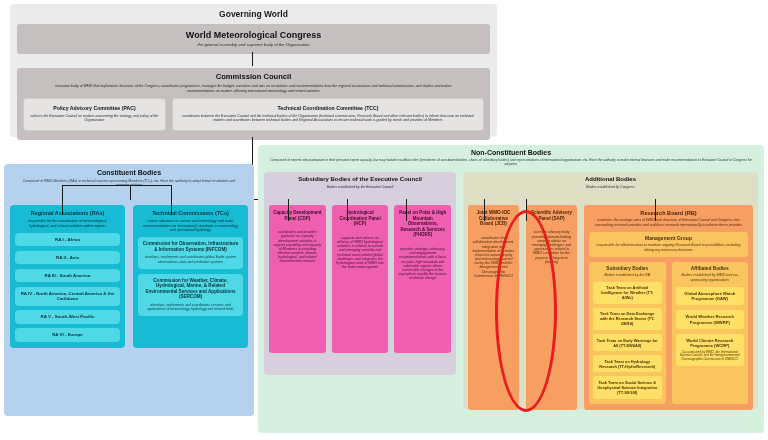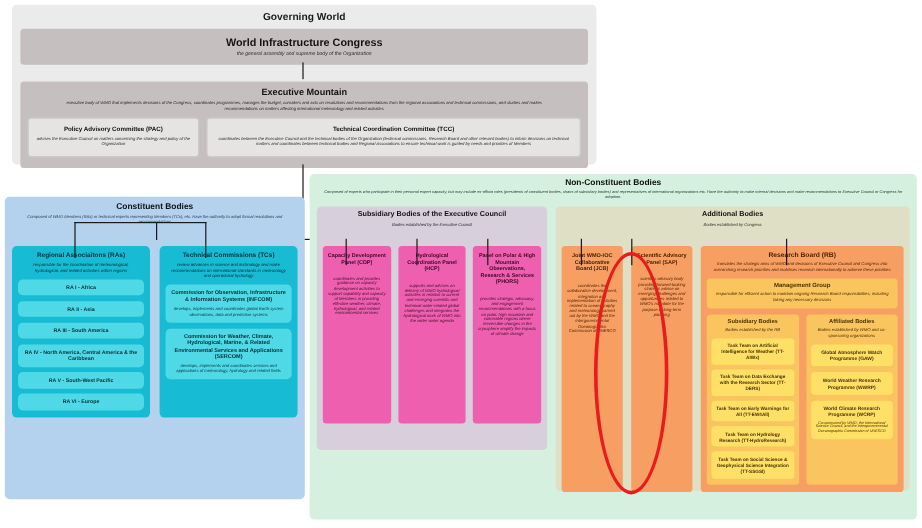--- a/index.html
+++ b/index.html
@@ -148,26 +148,26 @@
 </style>
 </head>
 <body>
 
 <div class="canvas">
 
   <div class="governing">
     <div class="ttl">Governing World</div>
 
     <div class="congress">
-      <div class="ttl">World Infrastructure Congress</div>
+      <div class="ttl">World Meteorological Congress</div>
       <div class="desc">the general assembly and supreme body of the Organization</div>
     </div>
 
     <div class="exec">
-      <div class="ttl">Executive Mountain</div>
+      <div class="ttl">Commission Council</div>
       <div class="desc">executive body of WMO that implements decisions of the Congress, coordinates programmes, manages the budget, considers and acts on resolutions and recommendations from the regional associations and technical commissions, and studies and makes recommendations on matters affecting international meteorology and related activities</div>
       <div class="exec-row">
         <div class="sub-card pac">
           <div class="ttl">Policy Advisory Committee (PAC)</div>
           <div class="desc">advises the Executive Council on matters concerning the strategy and policy of the Organization</div>
         </div>
         <div class="sub-card">
           <div class="ttl">Technical Coordination Committee (TCC)</div>
           <div class="desc">coordinates between the Executive Council and the technical bodies of the Organization (technical commissions, Research Board and other relevant bodies) to inform decisions on technical matters and coordinates between technical bodies and Regional Associations to ensure technical work is guided by needs and priorities of Members</div>
         </div>

